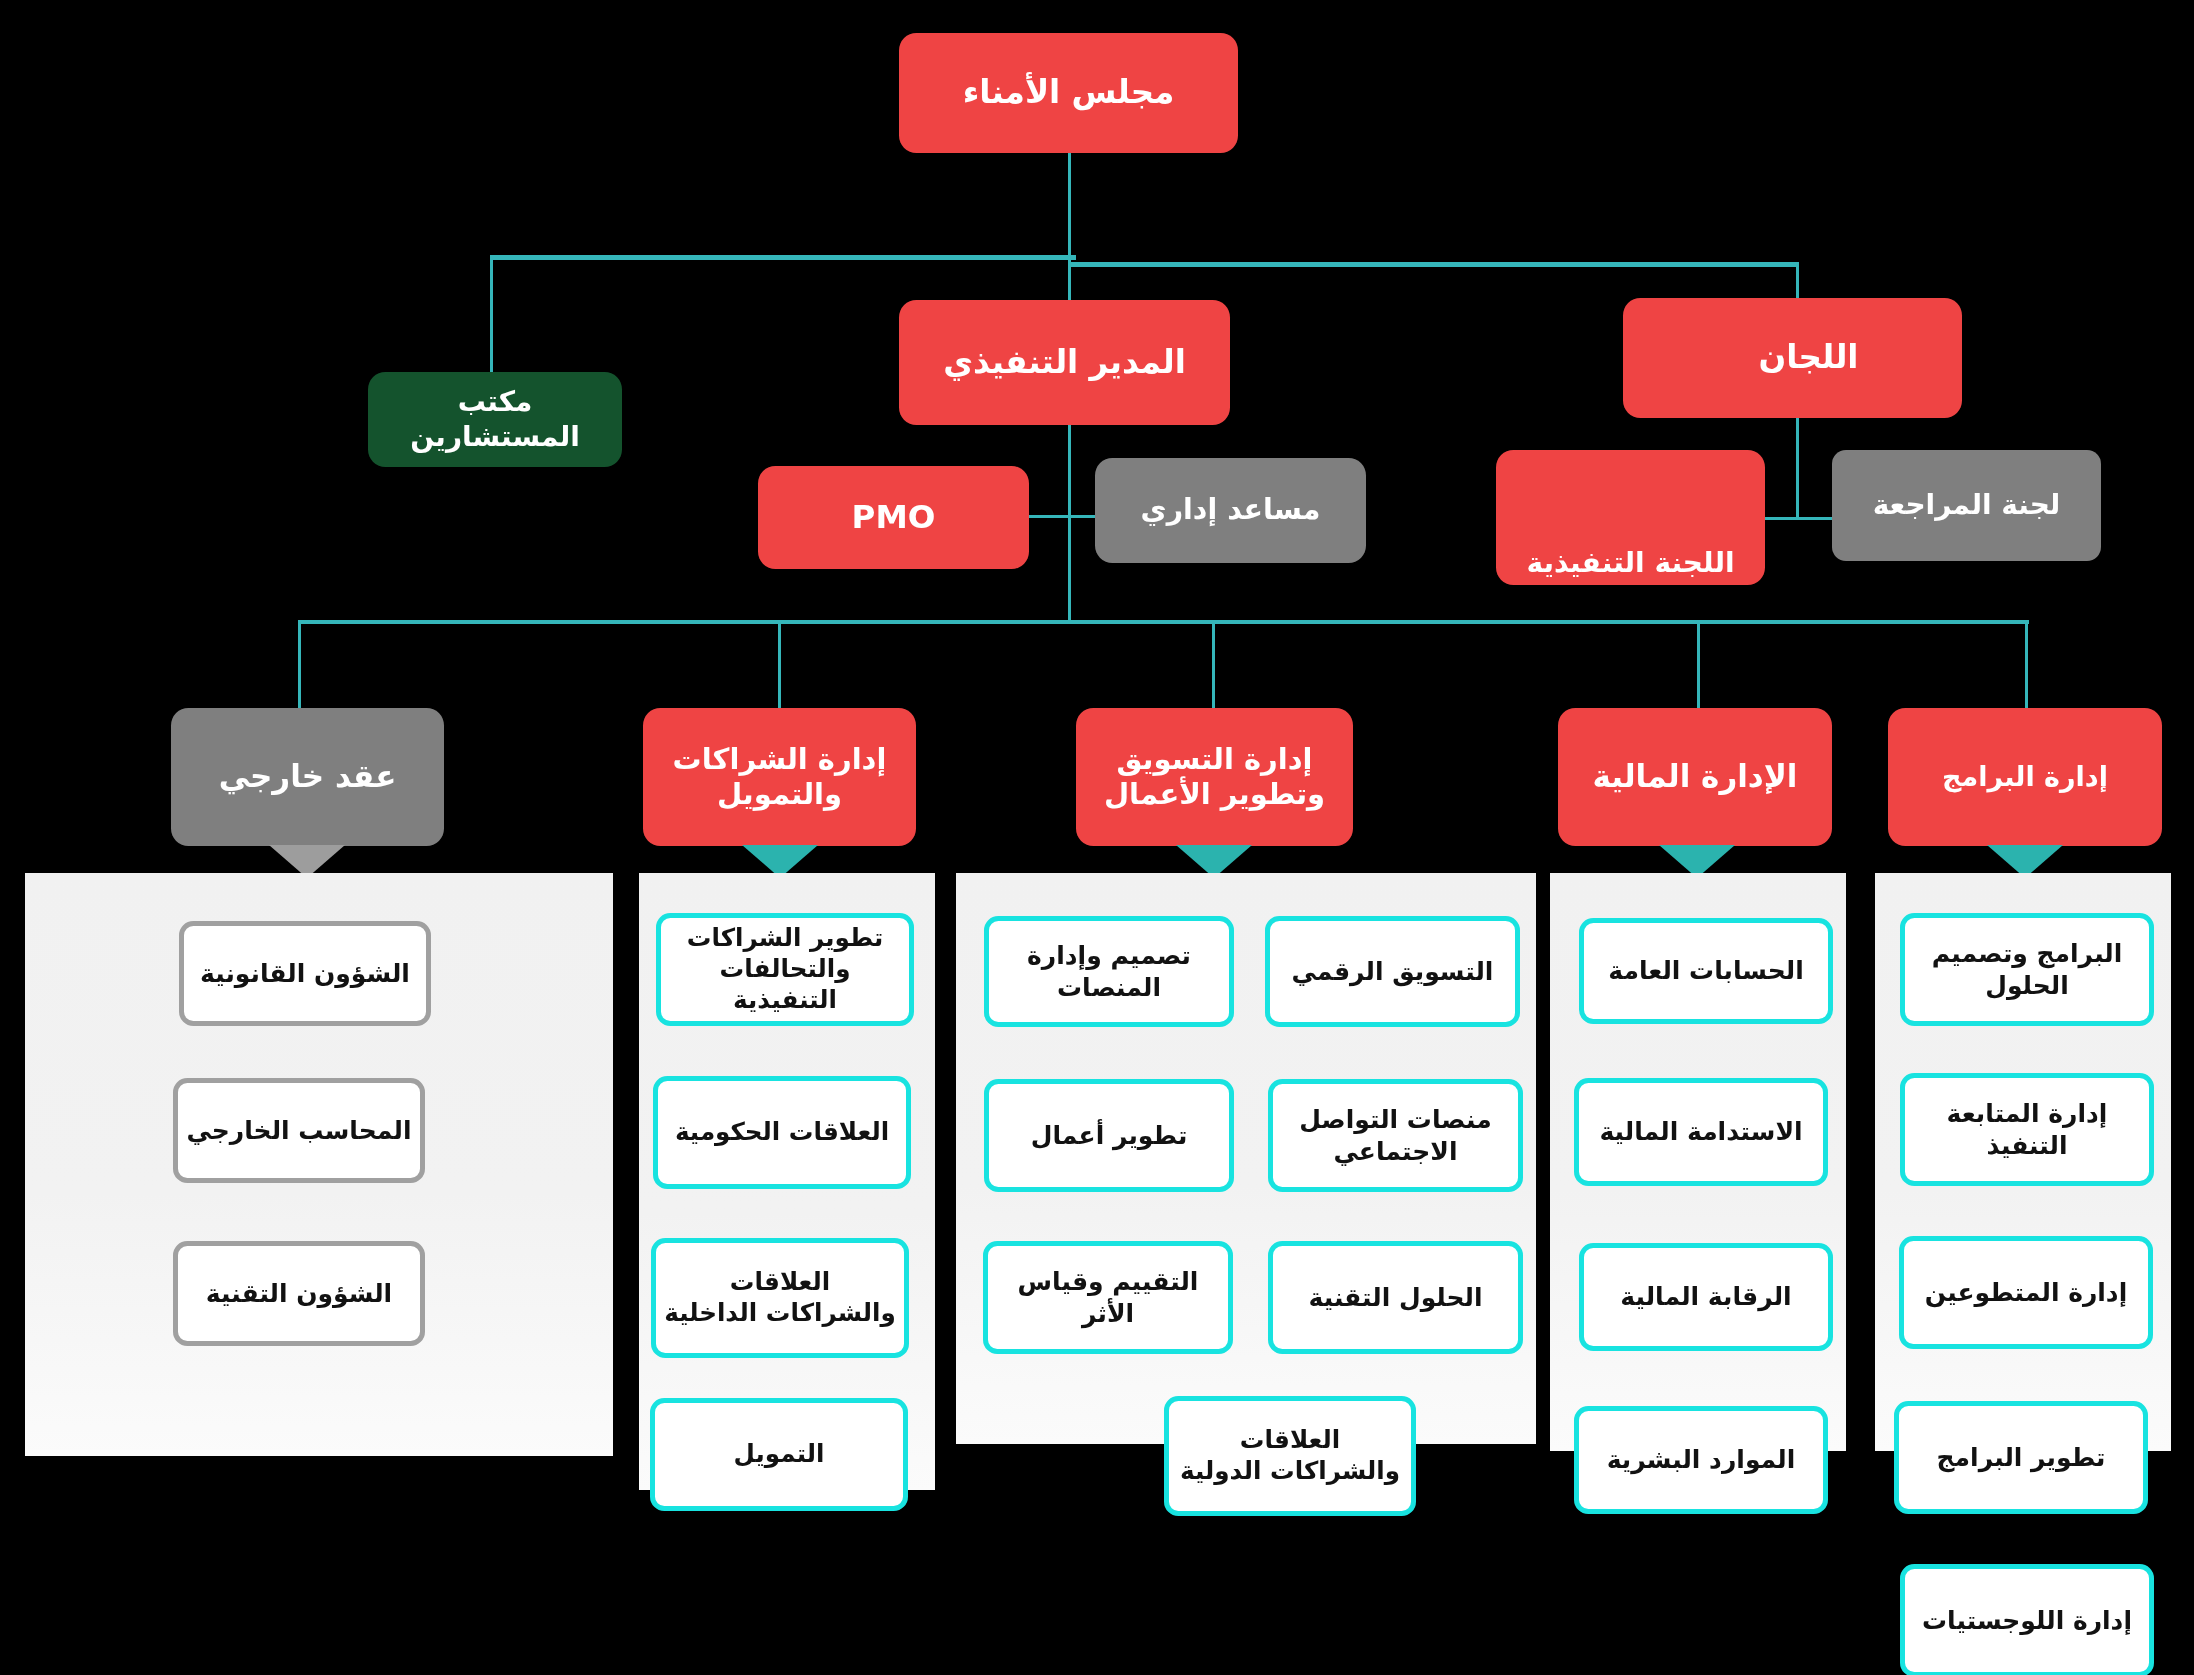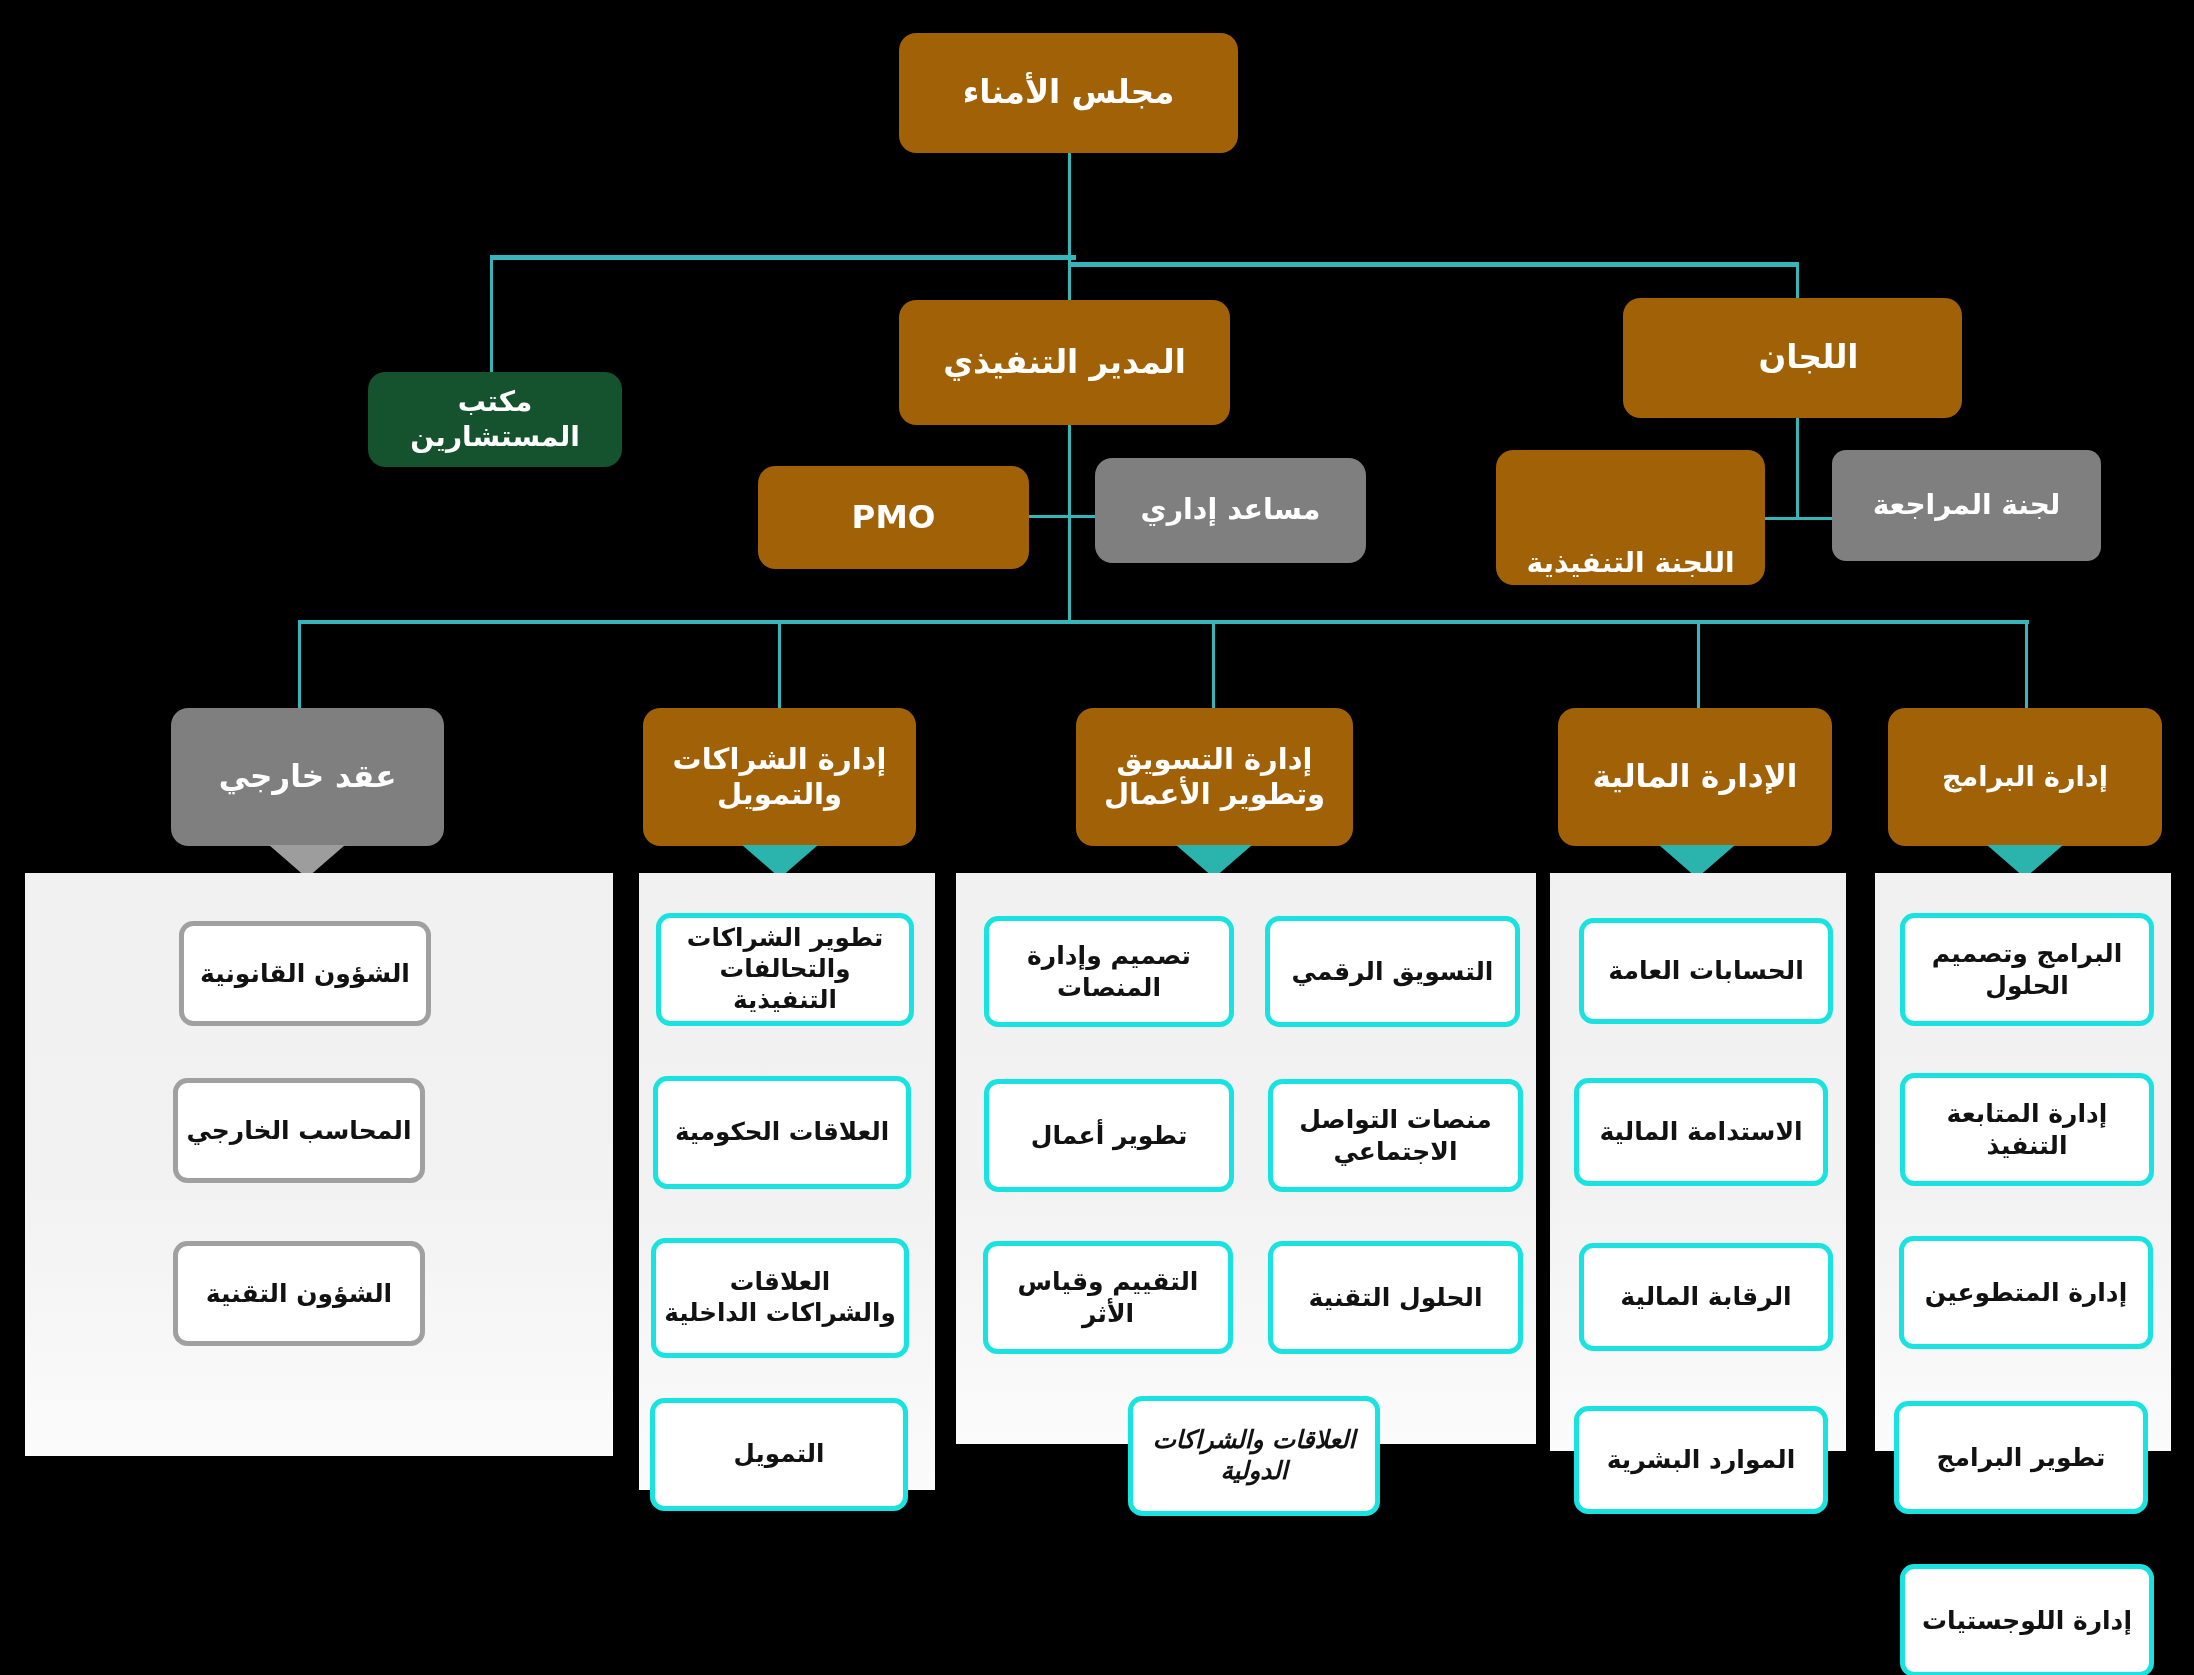--- a/index.html
+++ b/index.html
@@ -20,21 +20,21 @@
     position:absolute;
     border-radius:17.4px;
     display:flex;align-items:center;justify-content:center;
     text-align:center;
     color:#fff;
     font-weight:600;
     line-height:1.22;
     box-sizing:border-box;
     padding:4.8px 8px;
   }
-  .node.teal{background:#a16207;}
+  .node.teal{background:#ef4444;}
   .node.gray{background:#7f7f7f;}
   .node.orange{background:#14532d;}
 
   
   .arrow{position:absolute;width:0;height:0;border-left:38px solid transparent;border-right:38px solid transparent;}
   .arrow.teal{border-top:33px solid #2bb3ae;}
   .arrow.gray{border-top:33px solid #9d9d9d;}
 
   
   .panel{
@@ -188,21 +188,21 @@
   <div class="chip cyan" style="left:984px;top:916px;width:250px;height:111px;font-size:25px;">
     <span>تصميم وإدارة المنصات</span>
   </div>
   <div class="chip cyan" style="left:984px;top:1079px;width:250px;height:113px;font-size:25px;">
     <span>تطوير أعمال</span>
   </div>
   <div class="chip cyan" style="left:983px;top:1241px;width:250px;height:113px;font-size:25px;">
     <span>التقييم وقياس الأثر</span>
   </div>
 
-  <div class="chip cyan" style="left:1128px;top:1396px;width:252px;height:120px;font-size:24.6px;font-style:italic;">
+  <div class="chip cyan" style="left:1164px;top:1396px;width:252px;height:120px;font-size:24.6px;">
     <span>العلاقات والشراكات الدولية</span>
   </div>
 
   <div class="chip cyan" style="left:1579px;top:918px;width:254px;height:106px;font-size:25px;">
     <span>الحسابات العامة</span>
   </div>
   <div class="chip cyan" style="left:1574px;top:1078px;width:254px;height:108px;font-size:25px;">
     <span>الاستدامة المالية</span>
   </div>
   <div class="chip cyan" style="left:1579px;top:1243px;width:254px;height:108px;font-size:25px;">

